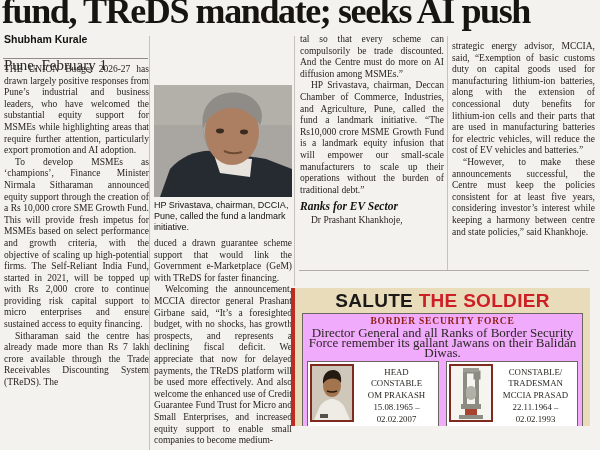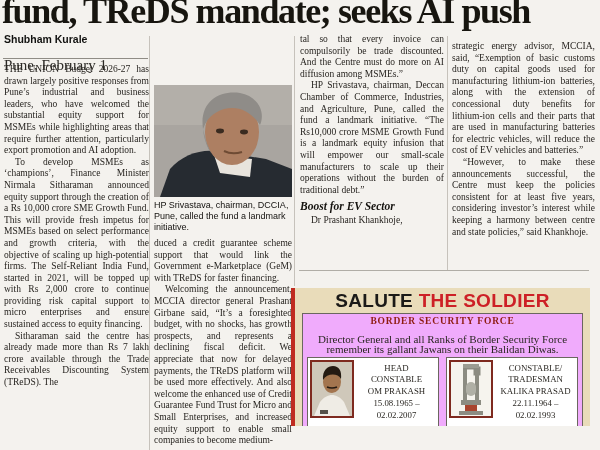--- a/index.html
+++ b/index.html
@@ -51,21 +51,21 @@
   }
   .ad-title .red{color:#cd2026;}
   .white-box{
     margin:2px 7px 0 7px;background:#f0abfc;border:1px solid #6b675f;
     padding:2px 4px;
   }
   .sec-header{
     text-align:center;font-weight:bold;font-size:9.5px;line-height:11px;
     color:#8e1c10;letter-spacing:0.8px;
   }
-  .sec-desc{text-align:center;font-size:11px;line-height:10px;color:#2a2722;margin-top:7px;}
+  .sec-desc{text-align:center;font-size:13px;line-height:10px;color:#2a2722;margin-top:1px;}
   .cards{display:flex;gap:7px;margin-top:3px;}
   .card{flex:1;border:1px solid #6b675f;background:#fff;display:flex;padding:2px;gap:3px;height:64px;}
   .card-photo{width:44px;height:58px;border:2px solid #7e2a1f;box-sizing:border-box;flex:none;overflow:hidden;}
   .card-text{
     flex:1;display:flex;flex-direction:column;justify-content:center;
     text-align:center;font-size:8.8px;line-height:11.8px;color:#2a2722;
   }
   .itbp-row{display:flex;margin-top:2px;gap:4px;}
   .itbp-photo{width:44px;height:30px;flex:none;background:#0e1d12;overflow:hidden;}
   .itbp-left{width:92px;text-align:center;font-size:8.8px;line-height:11px;color:#2a2722;border-right:1px solid #55524c;padding-right:3px;}
@@ -103,28 +103,28 @@
     <ellipse cx="78" cy="47" rx="27" ry="33" fill="#ad7f62"></ellipse>
     <path d="M49,44 C45,16 66,5 86,8 C103,11 112,26 106,40 C98,28 86,20 70,24 C58,28 53,34 49,44 Z" fill="#8f8c88"></path>
     <path d="M49,44 C50,54 53,62 57,68 L52,56 Z" fill="#8f8c88"></path>
     <ellipse cx="66" cy="46" rx="4" ry="2.4" fill="#3a2b20"></ellipse>
     <ellipse cx="90" cy="47" rx="4" ry="2.4" fill="#3a2b20"></ellipse>
     <path d="M70,66 Q78,70 88,67" stroke="#6e4b34" stroke-width="2" fill="none"></path>
   </svg>
 </div>
 <div class="photo-caption">HP Srivastava, chairman, DCCIA, Pune, called the fund a landmark initiative.</div>
 <div class="col" style="left:154px;top:238px;width:138px;height:212px;">
-  <p>duced a credit guarantee scheme support that would link the Government e-Marketplace (GeM) with TReDS for faster financing.</p>
+  <p>duced a drawn guarantee scheme support that would link the Government e-Marketplace (GeM) with TReDS for faster financing.</p>
   <p class="indent">Welcoming the announcement, MCCIA director general Prashant Girbane said, “It’s a foresighted budget, with no shocks, has growth prospects, and represents a declining fiscal deficit. We appreciate that now for delayed payments, the TReDS platform will be used more effectively. And also welcome the enhanced use of Credit Guarantee Fund Trust for Micro and Small Enterprises, and increased equity support to enable small companies to become medium-</p>
 </div>
 
 <div class="col" style="left:300px;top:34px;width:144px;height:232px;">
-  <p>tal so that every invoice can compulsorily be trade discounted. And the Centre must do more on AI diffusion among MSMEs.”</p>
+  <p>tal so that every scheme can compulsorily be trade discounted. And the Centre must do more on AI diffusion among MSMEs.”</p>
   <p class="indent">HP Srivastava, chairman, Deccan Chamber of Commerce, Industries, and Agriculture, Pune, called the fund a landmark initiative. “The Rs10,000 crore MSME Growth Fund is a landmark equity infusion that will empower our small-scale manufacturers to scale up their operations without the burden of traditional debt.”</p>
-  <div class="subhead">Boost for EV Sector</div>
+  <div class="subhead">Ranks for EV Sector</div>
   <p class="indent">Dr Prashant Khankhoje,</p>
 </div>
 
 <div class="col" style="left:452px;top:33px;width:143px;height:234px;margin-top:8px;">
   <p>strategic energy advisor, MCCIA, said, “Exemption of basic customs duty on capital goods used for manufacturing lithium-ion batteries, along with the extension of concessional duty benefits for lithium-ion cells and their parts that are used in manufacturing batteries for electric vehicles, will reduce the cost of EV vehicles and batteries.”</p>
   <p class="indent">“However, to make these announcements successful, the Centre must keep the policies consistent for at least five years, considering investor’s interest while keeping a harmony between centre and state policies,” said Khankhoje.</p>
 </div>
 
 <div class="ad">
   <div class="ad-title"><span>SALUTE</span><span class="red"> THE SOLDIER</span></div>
@@ -164,21 +164,21 @@
             <rect x="12" y="2" width="16" height="4" fill="#9c9c92"></rect>
             <rect x="15" y="20" width="10" height="14" rx="5" fill="#b0b0a6"></rect>
             <rect x="10" y="38" width="20" height="5" fill="#8c8c82"></rect>
             <rect x="14" y="43" width="12" height="6" fill="#a8442e"></rect>
             <rect x="8" y="49" width="24" height="4" fill="#8c8c82"></rect>
           </svg>
         </div>
         <div class="card-text">
           <div>CONSTABLE/</div>
           <div>TRADESMAN</div>
-          <div>KALIKA PRASAD</div>
+          <div>MCCIA PRASAD</div>
           <div>22.11.1964 –</div>
           <div>02.02.1993</div>
         </div>
       </div>
 
     </div>
   </div>
 
   <div class="white-box" style="margin-top:3px;">
     <div class="sec-header">INDO-TIBETAN BORDER POLICE (ITBP)</div>

